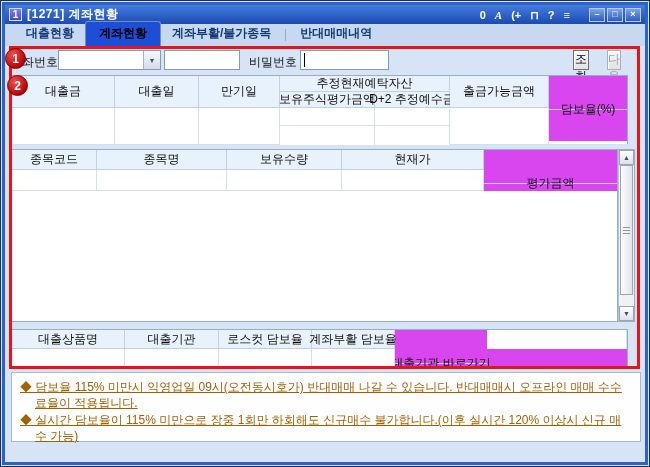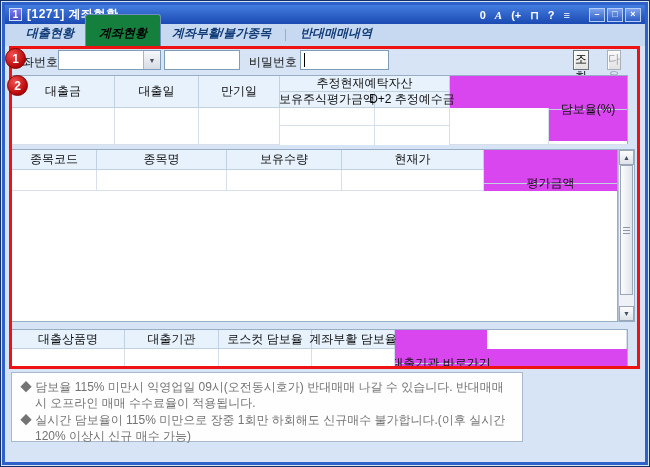--- a/index.html
+++ b/index.html
@@ -29,28 +29,28 @@
   .winbtns { display:flex; margin-left:10px; gap:2px; }
   .winbtn {
     width:16px; height:14px; background:linear-gradient(#7fa4ec,#2b5cc6);
     border:1px solid #b6cdf6; color:#fff; font-size:9px; line-height:11px;
     text-align:center; font-weight:bold; cursor:default;
   }
 
   
   .tabbar {
     position:absolute; left:4px; top:23px; right:4px; height:22px;
-    background:#c7d9f0; display:flex; align-items:flex-end; padding-left:10px; z-index:10;font-style:italic;
+    background:#c7d9f0; display:flex; align-items:flex-end; padding-left:10px; z-index:10;
   }
   .tab {
     padding:3px 11px 4px; color:#123c78; font-weight:bold; white-space:nowrap; cursor:default;
   }
   .tab.active {
-    background:#15803d; border:1px solid #6f8fbe; border-bottom:none;
-    border-radius:3px 3px 0 0; color:#000; padding:10px 13px 4px;
+    background:#1d4ed8; border:1px solid #6f8fbe; border-bottom:none;
+    border-radius:3px 3px 0 0; color:#000; padding:3px 13px 4px;
   }
   .tabsep { width:1px; height:12px; background:#93aed0; margin:0 3px 5px; }
 
   
   .q-label { position:absolute; top:53px; color:#111; white-space:nowrap; }
   .combo {
     position:absolute; left:57px; top:49px; width:103px; height:20px;
     background:#fff; border:1px solid #7f9db9; display:flex; align-items:stretch;
   }
   .combo .arrow-btn {
@@ -103,22 +103,22 @@
   .sb-thumb {
     position:absolute; left:1px; right:1px; top:0; height:130px;
     background:linear-gradient(90deg,#fdfdfe,#dfe4eb); border:1px solid #9aa6b8;
     display:flex; align-items:center; justify-content:center; cursor:default;
   }
   .sb-grip { width:7px; height:7px;
     background:repeating-linear-gradient(#8c96a6 0 1px, transparent 1px 3px); }
 
   
   .notes {
-    position:absolute; left:10px; top:371px; width:512px; height:70px;
-    background:#fefeff; border:1px solid #a9b9cd; padding:5px 8px 0; color:#737373;
+    position:absolute; left:10px; top:371px; width:630px; height:70px;
+    background:#fefeff; border:1px solid #a9b9cd; padding:5px 8px 0; color:#a16207;text-decoration:underline;
   }
   .notes p { margin:1px 0; line-height:16px; padding-left:15px; text-indent:-15px; }
   .notes .phone { text-indent:0; margin-top:0; }
 
   
   .hl {
     position:absolute; left:8px; top:45px; width:631px; height:323px;
     border:3px solid #ee1212; z-index:50; pointer-events:none;
   }
   .badge {
@@ -170,20 +170,21 @@
   <div class="btn" style="left:572px; width:16px;">조회</div>
   <div class="btn disabled" style="left:606px; width:14px;">다음</div>
 
   <div class="grid-table t1">
     <div class="hc" style="grid-column:1;grid-row:1/3">대출금</div>
     <div class="hc" style="grid-column:2;grid-row:1/3">대출일</div>
     <div class="hc" style="grid-column:3;grid-row:1/3">만기일</div>
     <div class="hc" style="grid-column:4/6;grid-row:1">추정현재예탁자산</div>
     <div class="hc" style="grid-column:4;grid-row:2">보유주식평가금액</div>
     <div class="hc" style="grid-column:5;grid-row:2">D+2 추정예수금</div>
+    <div class="hc" style="grid-column:6;grid-row:1/3">출금가능금액</div>
     <div class="hc no-r" style="grid-column:7;grid-row:1/3">담보율(%)</div>
     <div class="dc" style="grid-column:1;grid-row:3/5"></div>
     <div class="dc" style="grid-column:2;grid-row:3/5"></div>
     <div class="dc" style="grid-column:3;grid-row:3/5"></div>
     <div class="dc" style="grid-column:4;grid-row:3"></div>
     <div class="dc no-b" style="grid-column:4;grid-row:4"></div>
     <div class="dc" style="grid-column:5;grid-row:3"></div>
     <div class="dc no-b" style="grid-column:5;grid-row:4"></div>
     <div class="dc" style="grid-column:6;grid-row:3/5"></div>
     <div class="dc no-r" style="grid-column:7;grid-row:3/5"></div>

